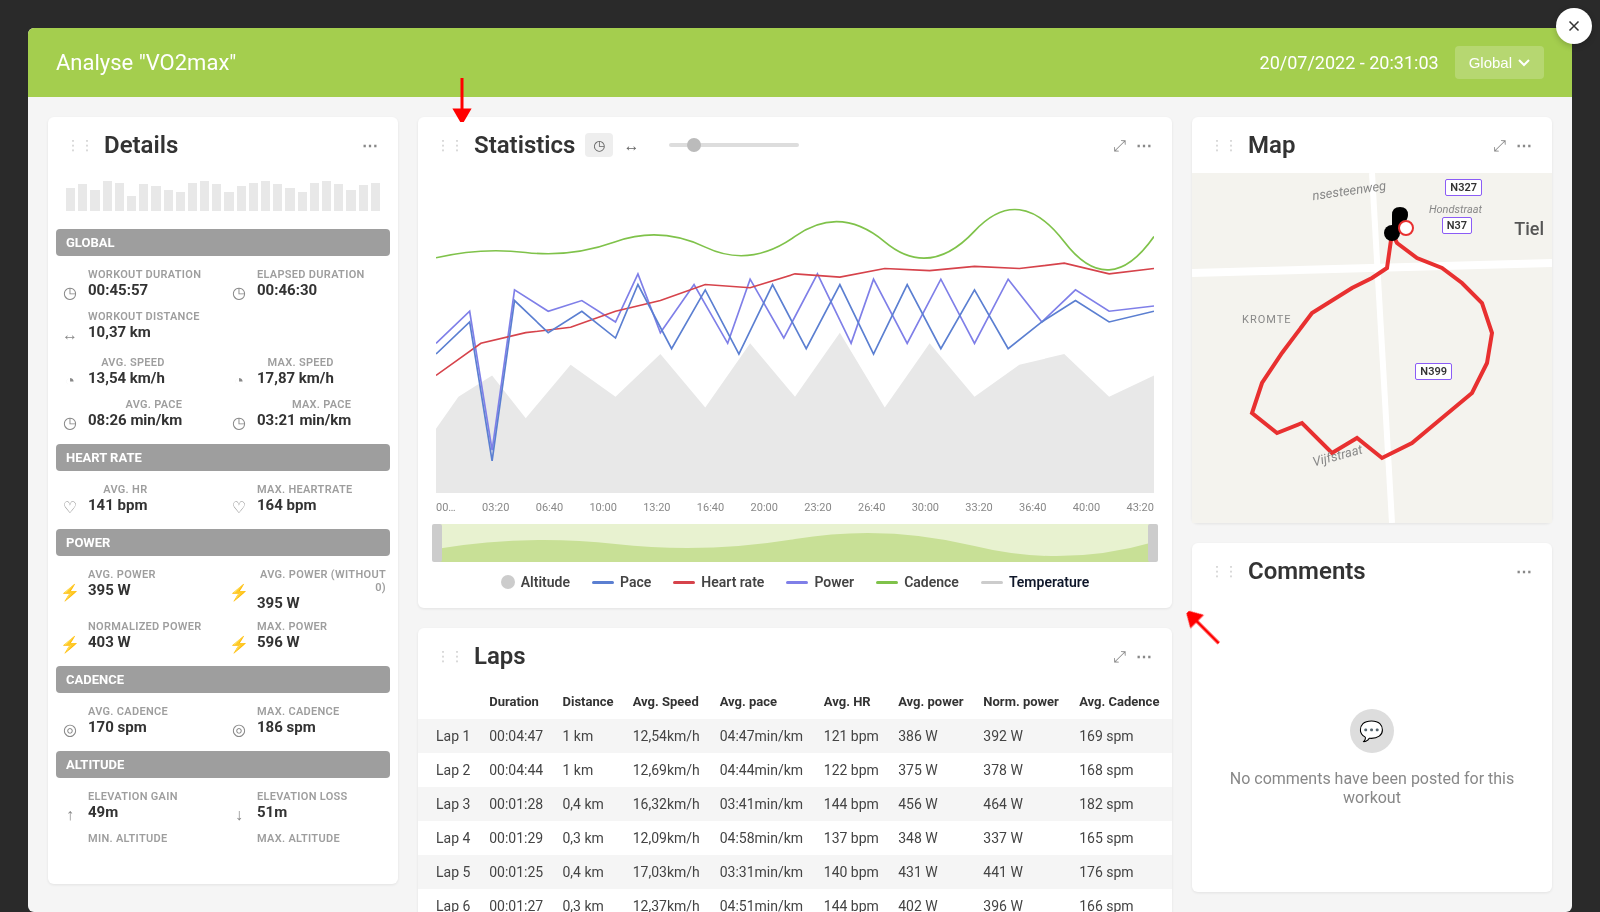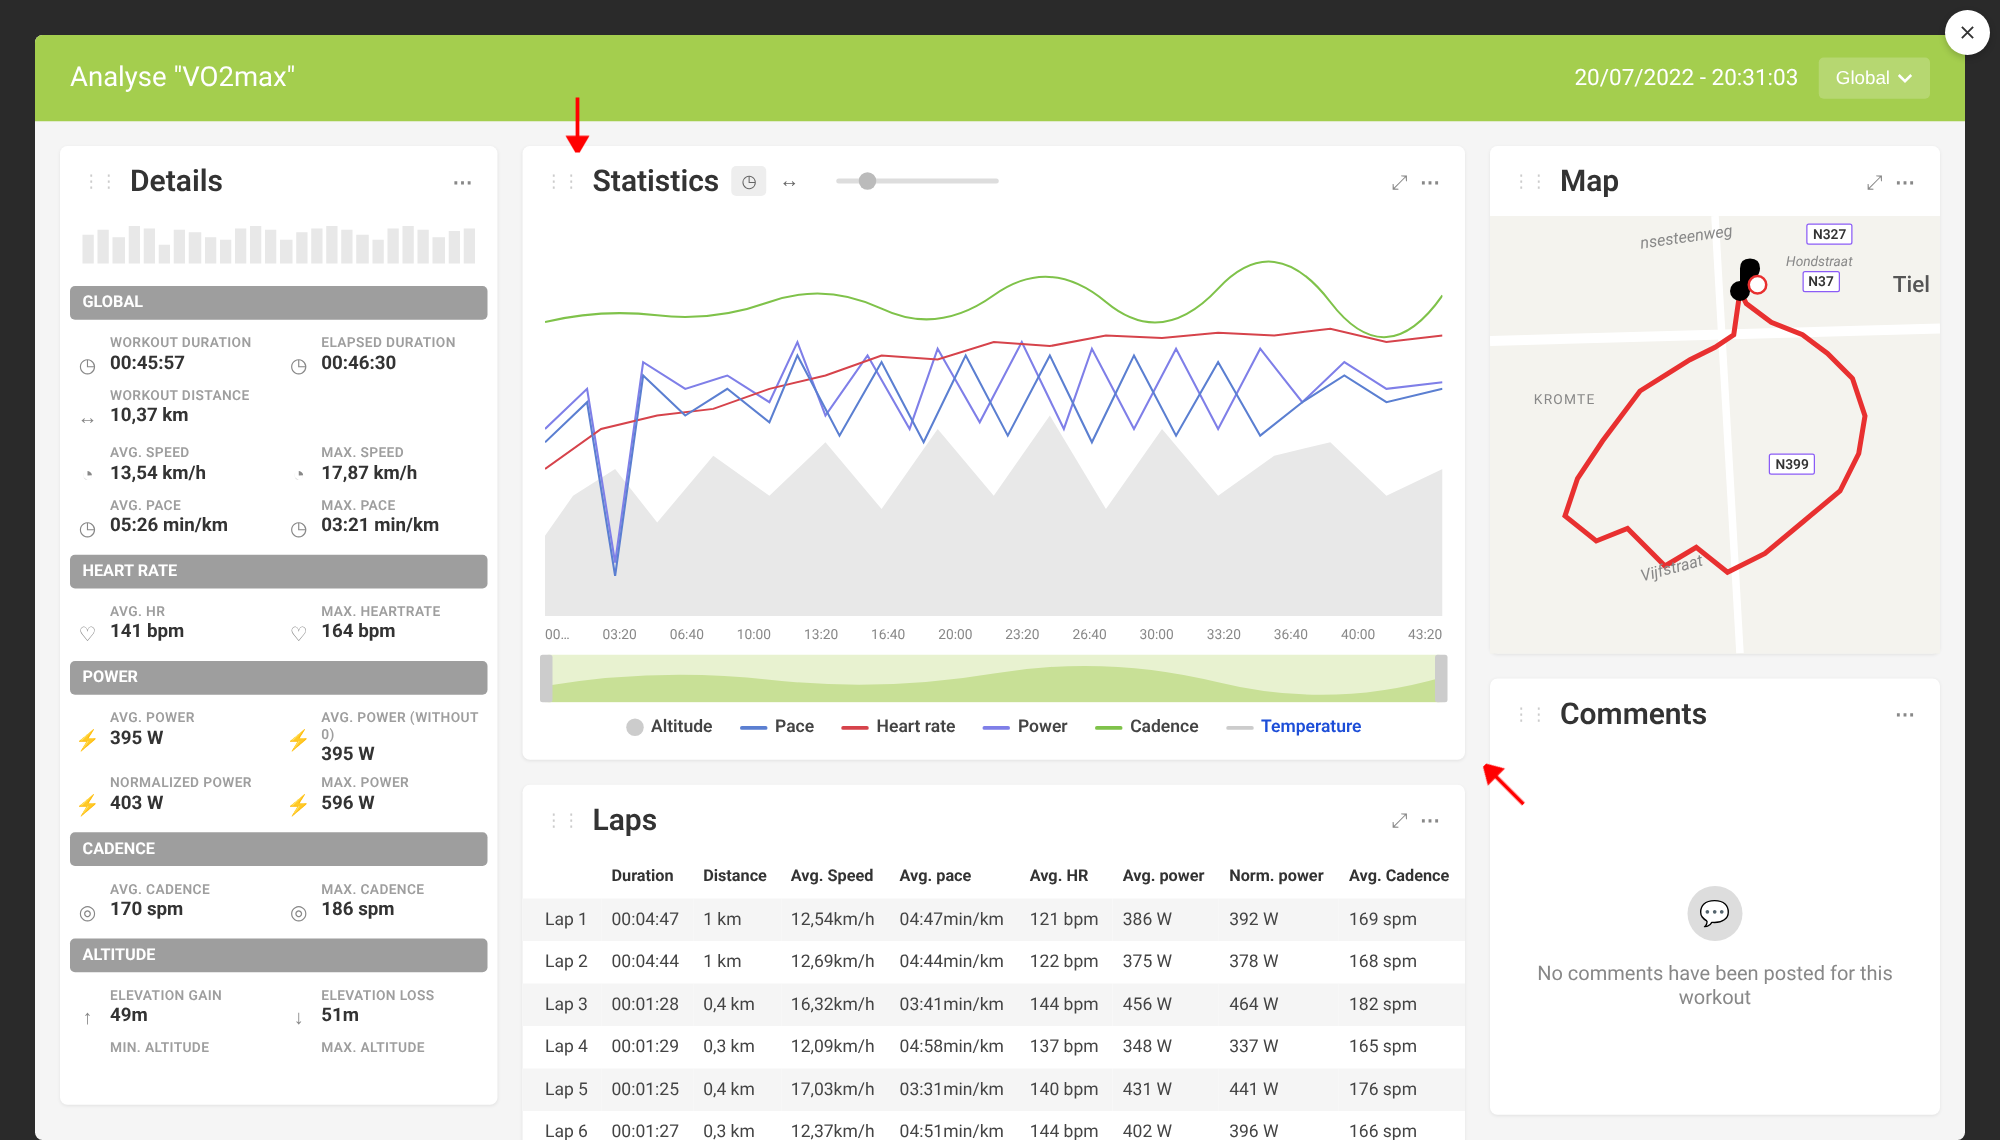--- a/index.html
+++ b/index.html
@@ -26,33 +26,33 @@
 .dots { letter-spacing:2px; font-weight:bold; }
 .expand-icon { font-size:16px; }
 .details-body { padding:0 8px 12px; max-height:720px; overflow-y:auto; }
 .mini-bars { display:flex; align-items:flex-end; gap:3px; height:50px; padding:0 10px 12px; }
 .mini-bar { flex:1; background:#e8e8e8; }
 .section-head { background:#9e9e9e; color:#fff; font-weight:700; font-size:13px; padding:6px 10px; border-radius:4px; margin:6px 0; }
 .stat-grid { display:grid; grid-template-columns:1fr 1fr; gap:8px 12px; padding:6px 4px; }
 .stat-item { display:flex; gap:8px; align-items:flex-start; }
 .stat-icon { width:20px; height:20px; color:#888; flex-shrink:0; margin-top:14px; display:flex; align-items:center; justify-content:center; }
 .stat-text { display:flex; flex-direction:column; }
-.stat-label { font-size:11px; color:#9e9e9e; font-weight:600; letter-spacing:0.3px; }
+.stat-label { font-size:11px; color:#9e9e9e; font-weight:600; letter-spacing:0.3px;text-align:right; }
 .stat-value { font-size:15px; font-weight:700; color:#333; }
 .full { grid-column:1/3; }
 .chart-area { padding:10px 18px 18px; }
 .chart-svg { width:100%; height:310px; }
 .x-ticks { display:flex; justify-content:space-between; font-size:11px; color:#888; padding:4px 0 10px;gap:12px; }
 .brush { height:38px; background:#e8f2d0; border-radius:3px; position:relative; margin-bottom:12px; }
 .brush-handle { position:absolute; top:0; bottom:0; width:10px; background:#ccc; border-radius:2px; }
 .legend { display:flex; justify-content:center; gap:22px; font-size:14px; font-weight:600; color:#444; }
 .legend-item { display:flex; align-items:center; gap:6px; }
 .legend-swatch { width:22px; height:3px; border-radius:2px; }
 .legend-dot { width:14px; height:14px; border-radius:50%; background:#ccc; }
-.legend-item.muted { color:#1d4ed8; }
+.legend-item.muted { color:#0f172a; }
 .laps-table { width:100%; border-collapse:collapse; font-size:14px; }
 .laps-table th { text-align:left; font-weight:700; color:#333; padding:10px 8px; font-size:13px; }
 .laps-table td { padding:9px 8px; color:#444; }
 .laps-table tbody tr:nth-child(odd) { background:#f5f5f5; }
 .laps-table td:first-child, .laps-table th:first-child { padding-left:18px; }
 .map-body { height:350px; background:#f0efe9; position:relative; overflow:hidden; }
 .map-controls { position:absolute; top:12px; left:12px; background:#fff; border-radius:4px; box-shadow:0 1px 4px rgba(0,0,0,0.2); }
 .map-btn { width:32px; height:32px; display:flex; align-items:center; justify-content:center; font-size:20px; font-weight:bold; cursor:pointer; color:#333; }
 .map-btn:first-child { border-bottom:1px solid #ddd; }
 .map-route { position:absolute; inset:0; }
@@ -185,21 +185,21 @@
                 <span class="stat-icon">◔</span>
                 <div class="stat-text">
                   <span class="stat-label">MAX. SPEED</span>
                   <span class="stat-value">17,87 km/h</span>
                 </div>
               </div>
             <div class="stat-item">
                 <span class="stat-icon">◷</span>
                 <div class="stat-text">
                   <span class="stat-label">AVG. PACE</span>
-                  <span class="stat-value">05:26 min/km</span>
+                  <span class="stat-value">08:26 min/km</span>
                 </div>
               </div>
             <div class="stat-item">
                 <span class="stat-icon">◷</span>
                 <div class="stat-text">
                   <span class="stat-label">MAX. PACE</span>
                   <span class="stat-value">03:21 min/km</span>
                 </div>
               </div>
           </div>
@@ -497,21 +497,21 @@
           <svg class="map-route" viewBox="0 0 360 350">
             <rect width="360" height="350" fill="#f4f3ee"></rect>
             <path d="M0,100 L360,90" stroke="#fff" stroke-width="8"></path>
             <path d="M180,0 L200,350" stroke="#fff" stroke-width="6"></path>
             <path d="M200,60 L195,95 L180,105 L160,115 L120,140 L90,180 L70,210 L60,240 L85,260 L110,250 L140,280 L165,265 L190,285 L220,270 L250,245 L280,220 L295,190 L300,160 L290,130 L270,110 L250,95 L225,85 L205,70 Z" stroke="#e83030" stroke-width="4" fill="none"></path>
             <circle cx="200" cy="60" r="8" fill="#000"></circle>
             <path d="M200,60 L200,42 Q200,34 208,34 Q216,34 216,42 Q216,50 200,60" fill="#000"></path>
             <circle cx="214" cy="55" r="7" fill="#fff" stroke="#e83030" stroke-width="2"></circle>
           </svg>
           <span class="map-label" style="top:45px;right:8px;font-size:18px;color:#555;font-weight:500">Tiel</span>
-          <span class="map-label" style="top:140px;left:35px;font-size:11px;letter-spacing:1px">KROMTE</span>
+          <span class="map-label" style="top:140px;left:50px;font-size:11px;letter-spacing:1px">KROMTE</span>
           <span class="map-label" style="bottom:60px;left:120px;font-style:italic;transform:rotate(-15deg)">Vijfstraat</span>
           <span class="map-label" style="top:10px;left:120px;font-style:italic;transform:rotate(-8deg)">nsesteenweg</span>
           <span class="map-label" style="top:30px;right:70px;font-style:italic;font-size:11px">Hondstraat</span>
           <span class="road-tag" style="top:6px;right:70px">N327</span>
           <span class="road-tag" style="top:44px;right:80px">N37</span>
           <span class="road-tag" style="top:190px;right:100px">N399</span>
         </div>
       </div>
 
       <div class="panel" style="flex:1">

